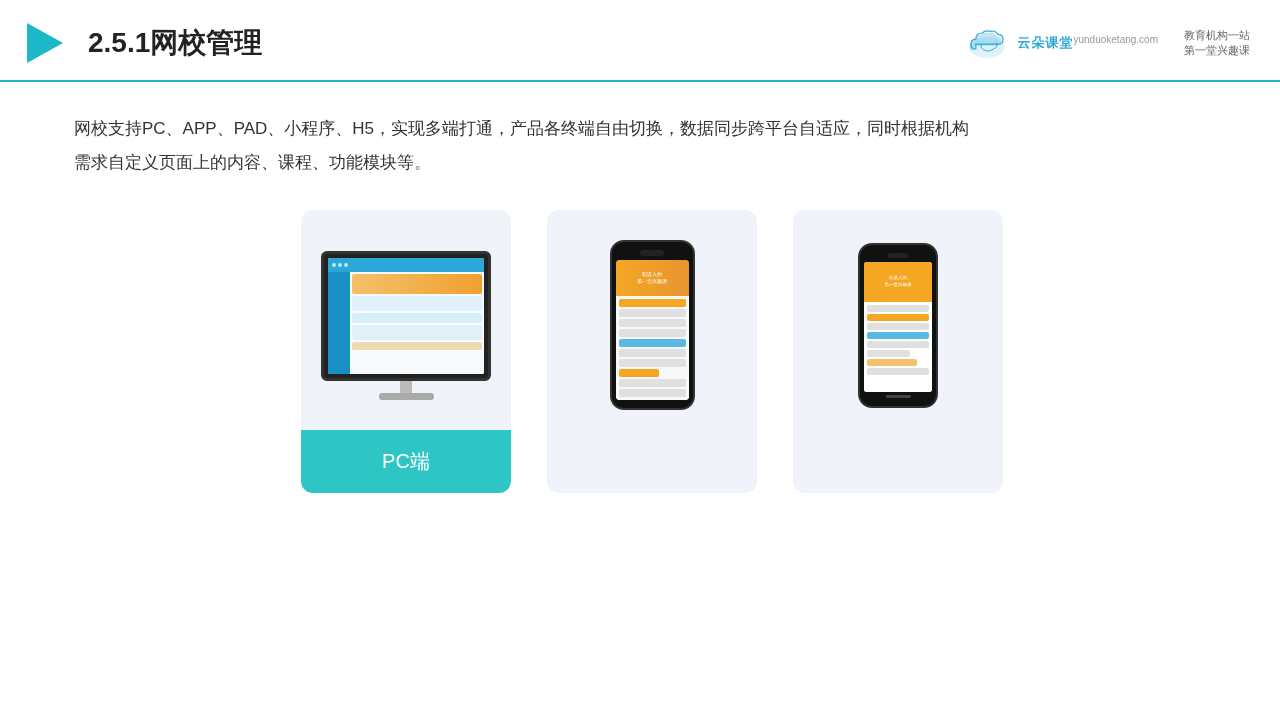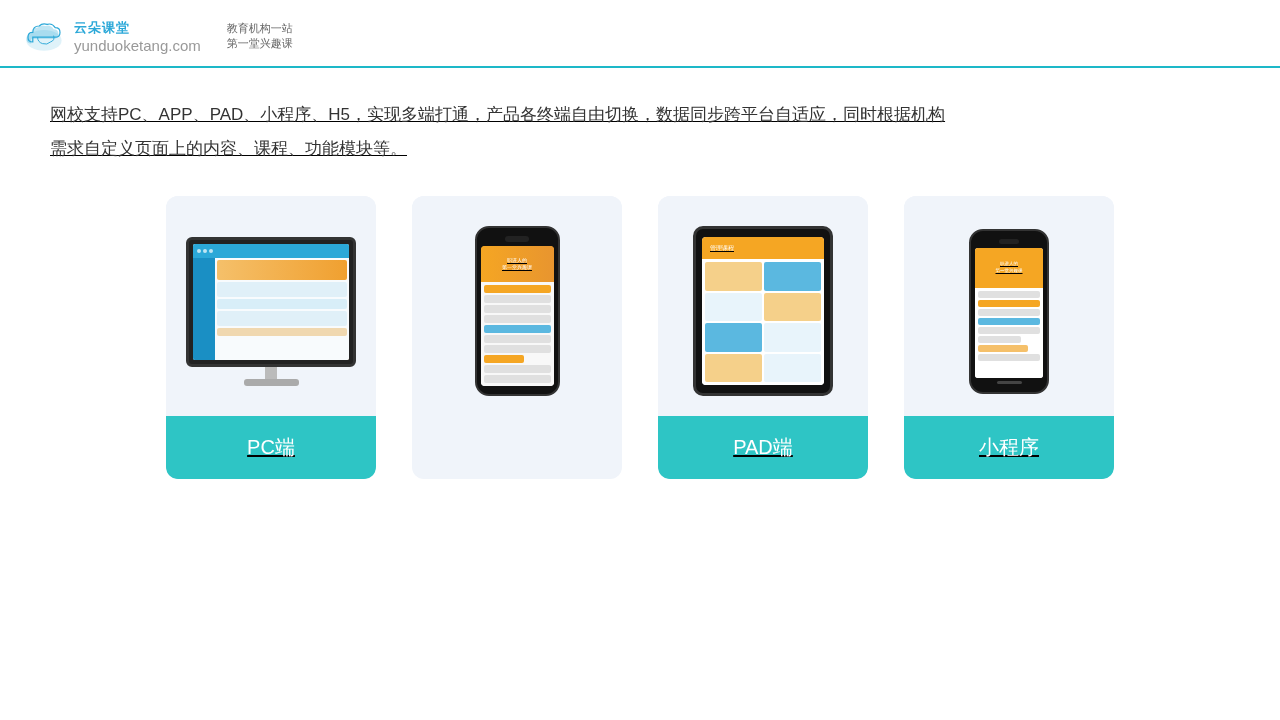--- a/index.html
+++ b/index.html
@@ -53,49 +53,48 @@
       gap: 6px;
     }
 
     .cloud-icon-svg {
       width: 48px;
       height: 36px;
     }
 
     .brand-text {
       display: flex;
-      flex-direction: column;
+      flex-direction: row;
       align-items: flex-start;
       justify-content: space-between;
     }
 
     .brand-name {
       font-size: 13px;
       color: #2ba8d8;
       font-weight: bold;
       letter-spacing: 1px;
     }
 
     .brand-url {
-      font-size: 15px;
+      font-size: 10px;
       color: #999;
     }
 
     .brand-slogan {
       font-size: 11px;
       color: #666;
       line-height: 1.4;
       text-align: right;
       margin-left: 20px;
     }
 
     
     .main {
-      padding: 30px 50px 20px 50px;
-      text-decoration: underline;
+      padding: 30px 50px 20px 74px;
     }
 
     .description {
       font-size: 17px;
       color: #333;
       line-height: 2;
       margin-bottom: 30px;
     }
 
     
@@ -395,20 +394,29 @@
       height: 3px;
       background: #444;
       border-radius: 2px;
       margin-top: 3px;
     }
   </style>
 </head>
 <body>
 
 <div class="header">
+  <div class="header-left">
+
+    <div class="logo-icon">
+      <svg width="48" height="48" viewBox="0 0 48 48">
+        <polygon points="6,4 42,24 6,44" fill="#1db8c8"></polygon>
+      </svg>
+    </div>
+    <span class="page-title-text">2.5.1网校管理</span>
+  </div>
   <div class="header-right brand-logo">
 
     <svg class="cloud-icon-svg" viewBox="0 0 60 45" xmlns="http://www.w3.org/2000/svg">
       <ellipse cx="30" cy="28" rx="22" ry="13" fill="#2ba8d8" opacity="0.15"></ellipse>
       <path d="M14,32 Q8,32 8,26 Q8,20 14,20 Q14,12 22,12 Q26,8 32,10 Q38,8 42,14 Q48,14 48,20 Q48,26 42,26 L14,26 Z" fill="#2ba8d8" opacity="0.3"></path>
       <path d="M16,30 Q10,30 10,24 Q10,18 16,18 Q16,10 24,10 Q28,6 34,8 Q40,6 44,12 Q50,12 50,18 Q50,24 44,24 L16,24 Z" fill="none" stroke="#2ba8d8" stroke-width="1.5"></path>
       <path d="M22,24 Q22,30 28,32 Q34,34 38,30 Q44,28 42,22" fill="none" stroke="#2ba8d8" stroke-width="1.2"></path>
     </svg>
     <div class="brand-text">
       <span class="brand-name">云朵课堂</span>
@@ -479,44 +487,20 @@
                 <div style="height:8px;background:#f5a623;border-radius:2px;width:60%;"></div>
                 <div class="phone-row"></div>
                 <div class="phone-row"></div>
               </div>
             </div>
           </div>
         </div>
       </div>
     </div>
 
-    <div class="card">
-      <div class="card-image-area">
-        <div class="device-tablet">
-          <div class="tablet-frame">
-            <div class="tablet-screen">
-              <div class="tablet-screen-header">
-                <div style="color:white;font-size:6px;margin-left:4px;">管理课程</div>
-              </div>
-              <div class="tablet-screen-body">
-                <div class="tablet-block-orange"></div>
-                <div class="tablet-block-blue"></div>
-                <div class="tablet-block"></div>
-                <div class="tablet-block-orange"></div>
-                <div class="tablet-block-blue"></div>
-                <div class="tablet-block"></div>
-                <div class="tablet-block-orange"></div>
-                <div class="tablet-block"></div>
-              </div>
-            </div>
-          </div>
-        </div>
-      </div>
-      <div class="card-label">PAD端</div>
-    </div>
 
     <div class="card">
       <div class="card-image-area">
         <div class="device-phone">
           <div class="phone-frame-small">
             <div class="phone-notch" style="width:20px;height:5px;"></div>
             <div class="phone-screen" style="width:100%;flex:1;background:#f8f8f8;border-radius:3px;overflow:hidden;display:flex;flex-direction:column;">
               <div style="background:#f5a623;height:40px;display:flex;align-items:center;justify-content:center;padding:3px;">
                 <span style="color:white;font-size:4.5px;text-align:center;line-height:1.4;">职进人的<br>第一堂兴趣课</span>
               </div>
@@ -528,18 +512,17 @@
                 <div style="height:7px;background:#e0e0e0;border-radius:2px;"></div>
                 <div style="height:7px;background:#e0e0e0;border-radius:2px;width:70%;"></div>
                 <div style="height:7px;background:#f5c06a;border-radius:2px;width:80%;"></div>
                 <div style="height:7px;background:#e0e0e0;border-radius:2px;"></div>
               </div>
             </div>
             <div class="phone-home-indicator"></div>
           </div>
         </div>
       </div>
-      <div class="card-label">小程序</div>
     </div>
 
 
   </div>
 </div>
 
 </body></html>

